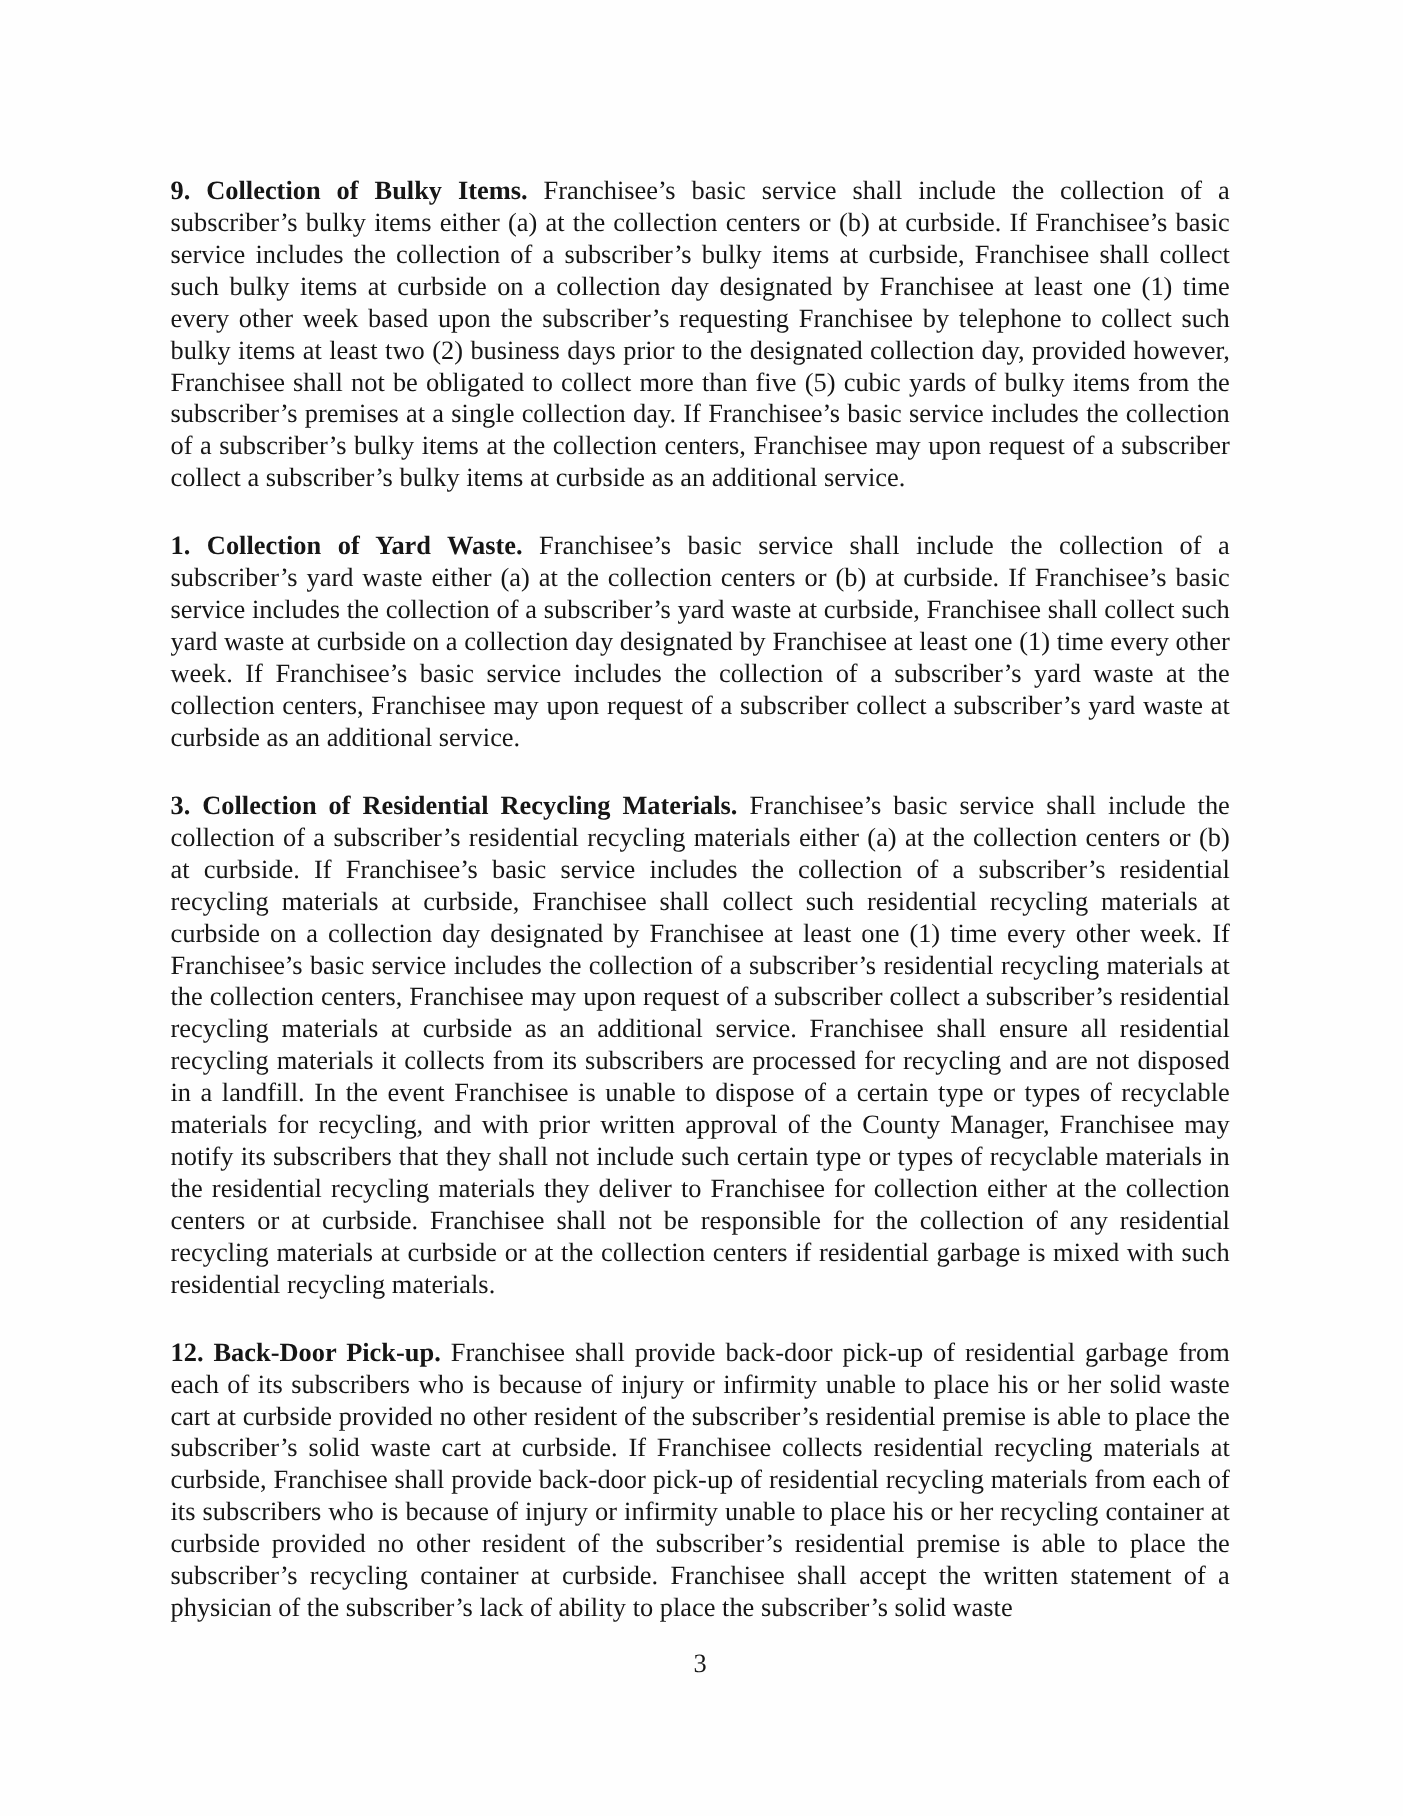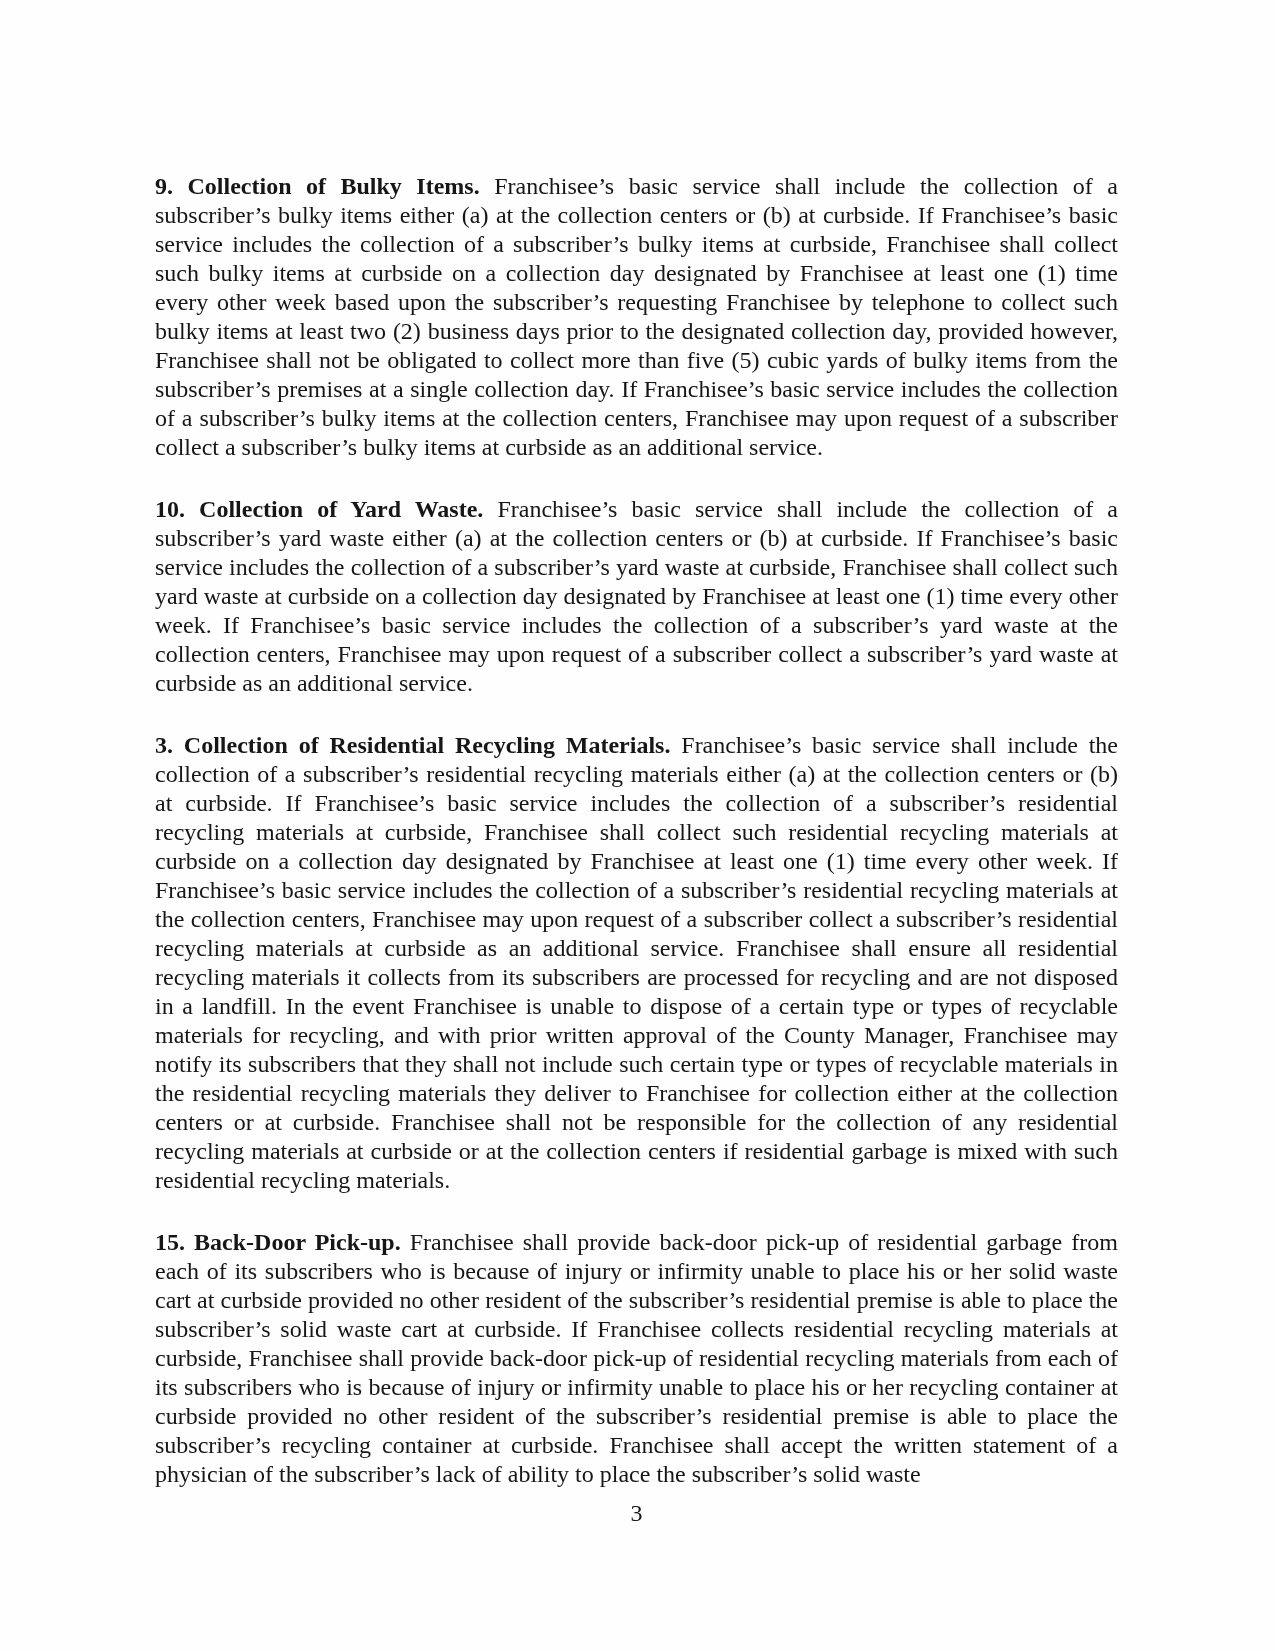--- a/index.html
+++ b/index.html
@@ -19,21 +19,21 @@
   .content {
     position: absolute;
     left: 155px;
     top: 156px;
     width: 963px;
     font-size: 24px;
     line-height: 29px;
     text-align: justify;
   }
   .para {
-    margin: 16px 0 33px 0;
+    margin: 4px 0 33px 0;
   }
   .para:last-child {
     margin-bottom: 0;
   }
   .section-heading {
     font-weight: bold;
   }
   .page-number {
     position: absolute;
     left: 155px;
@@ -49,30 +49,30 @@
 
 <div class="page">
   <div class="content">
 
     <p class="para">
       <span class="section-heading">9. Collection of Bulky Items.</span>
       <span>Franchisee’s basic service shall include the collection of a subscriber’s bulky items either (a) at the collection centers or (b) at curbside. If Franchisee’s basic service includes the collection of a subscriber’s bulky items at curbside, Franchisee shall collect such bulky items at curbside on a collection day designated by Franchisee at least one (1) time every other week based upon the subscriber’s requesting Franchisee by telephone to collect such bulky items at least two (2) business days prior to the designated collection day, provided however, Franchisee shall not be obligated to collect more than five (5) cubic yards of bulky items from the subscriber’s premises at a single collection day. If Franchisee’s basic service includes the collection of a subscriber’s bulky items at the collection centers, Franchisee may upon request of a subscriber collect a subscriber’s bulky items at curbside as an additional service.</span>
     </p>
 
     <p class="para">
-      <span class="section-heading">10. Collection of Yard Waste.</span>
+      <span class="section-heading">1. Collection of Yard Waste.</span>
       <span>Franchisee’s basic service shall include the collection of a subscriber’s yard waste either (a) at the collection centers or (b) at curbside. If Franchisee’s basic service includes the collection of a subscriber’s yard waste at curbside, Franchisee shall collect such yard waste at curbside on a collection day designated by Franchisee at least one (1) time every other week. If Franchisee’s basic service includes the collection of a subscriber’s yard waste at the collection centers, Franchisee may upon request of a subscriber collect a subscriber’s yard waste at curbside as an additional service.</span>
     </p>
 
     <p class="para">
       <span class="section-heading">3. Collection of Residential Recycling Materials.</span>
       <span>Franchisee’s basic service shall include the collection of a subscriber’s residential recycling materials either (a) at the collection centers or (b) at curbside. If Franchisee’s basic service includes the collection of a subscriber’s residential recycling materials at curbside, Franchisee shall collect such residential recycling materials at curbside on a collection day designated by Franchisee at least one (1) time every other week. If Franchisee’s basic service includes the collection of a subscriber’s residential recycling materials at the collection centers, Franchisee may upon request of a subscriber collect a subscriber’s residential recycling materials at curbside as an additional service. Franchisee shall ensure all residential recycling materials it collects from its subscribers are processed for recycling and are not disposed in a landfill. In the event Franchisee is unable to dispose of a certain type or types of recyclable materials for recycling, and with prior written approval of the County Manager, Franchisee may notify its subscribers that they shall not include such certain type or types of recyclable materials in the residential recycling materials they deliver to Franchisee for collection either at the collection centers or at curbside. Franchisee shall not be responsible for the collection of any residential recycling materials at curbside or at the collection centers if residential garbage is mixed with such residential recycling materials.</span>
     </p>
 
     <p class="para">
-      <span class="section-heading">15. Back-Door Pick-up.</span>
+      <span class="section-heading">12. Back-Door Pick-up.</span>
       <span>Franchisee shall provide back-door pick-up of residential garbage from each of its subscribers who is because of injury or infirmity unable to place his or her solid waste cart at curbside provided no other resident of the subscriber’s residential premise is able to place the subscriber’s solid waste cart at curbside. If Franchisee collects residential recycling materials at curbside, Franchisee shall provide back-door pick-up of residential recycling materials from each of its subscribers who is because of injury or infirmity unable to place his or her recycling container at curbside provided no other resident of the subscriber’s residential premise is able to place the subscriber’s recycling container at curbside. Franchisee shall accept the written statement of a physician of the subscriber’s lack of ability to place the subscriber’s solid waste</span>
     </p>
 
   </div>
 
   <div class="page-number">3</div>
 </div>
 
 </body></html>

